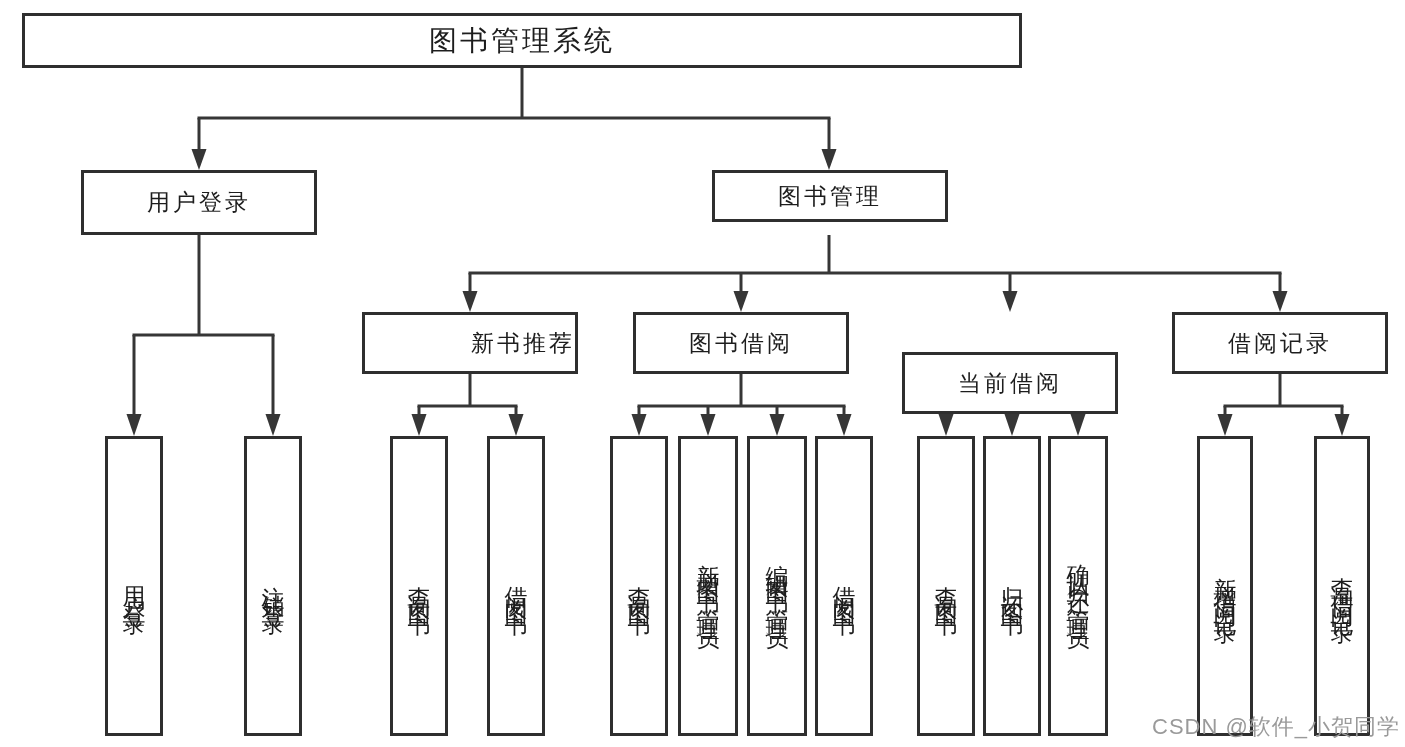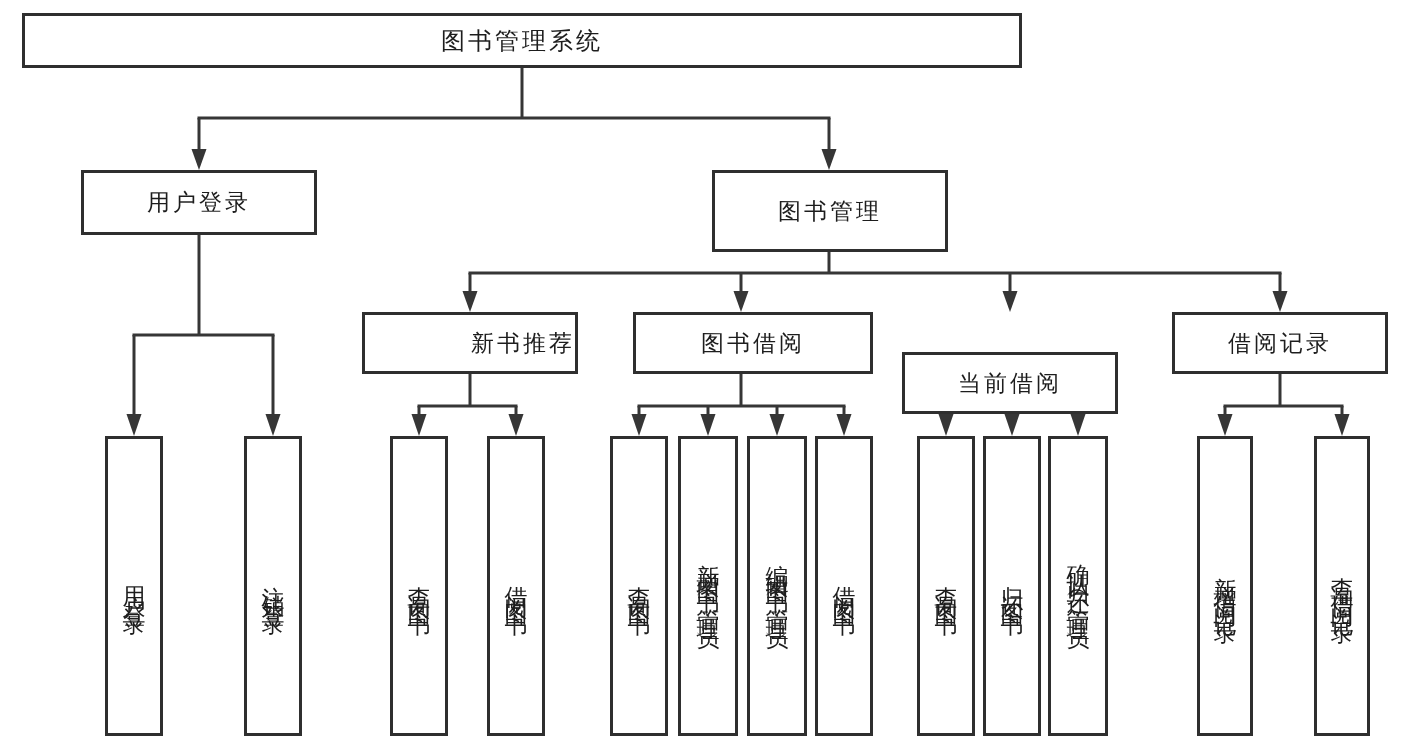--- a/index.html
+++ b/index.html
@@ -7,31 +7,31 @@
     position:relative;width:1405px;height:747px;background:#ffffff;
     font-family:"Liberation Sans", sans-serif;overflow:hidden;
   }
   .wires{position:absolute;left:0;top:0;z-index:1;pointer-events:none;}
   .node{
     position:absolute;background:#ffffff;border:3px solid #2f2f2f;
     box-sizing:border-box;display:flex;align-items:center;justify-content:center;
     z-index:2;
   }
   .h-label{font-size:23px;color:#1d1d1d;letter-spacing:3px;white-space:nowrap;}
-  .root-label{font-size:24px;}
+  .root-label{font-size:28px;}
   .v-label{
     writing-mode:vertical-rl;text-orientation:mixed;
     font-size:23px;letter-spacing:9px;line-height:1;color:#1d1d1d;
   }
   
   #b-root{left:22px;top:13px;width:1000px;height:55px;}
   #b-user-login{left:81px;top:170px;width:236px;height:65px;}
-  #b-book-mgmt{left:712px;top:170px;width:236px;height:82px;}
+  #b-book-mgmt{left:712px;top:170px;width:236px;height:52px;}
   #b-recommend{left:362px;top:312px;width:216px;height:62px;justify-content:flex-end;}
-  #b-borrow{left:633px;top:312px;width:240px;height:62px;}
+  #b-borrow{left:633px;top:312px;width:216px;height:62px;}
   #b-current{left:902px;top:312px;width:216px;height:62px;margin-top:40px;}
   #b-records{left:1172px;top:312px;width:216px;height:62px;}
   .leaf{top:436px;width:58px;height:300px;}
   #l-user-login{left:105px;}
   #l-logout{left:244px;}
   #l-query-1{left:390px;}
   #l-borrow-1{left:487px;}
   #l-query-2{left:610px;}
   #l-add-book{left:678px;width:60px;}
   #l-edit-book{left:747px;width:60px;}
@@ -178,13 +178,14 @@
     <span class="v-label">确认归还（管理员）</span>
   </div>
 
   <div class="node leaf" id="l-add-rec">
     <span class="v-label">新增借阅记录</span>
   </div>
   <div class="node leaf" id="l-query-rec">
     <span class="v-label">查询借阅记录</span>
   </div>
 
+  <div class="watermark">CSDN @软件_小贺同学</div>
 </div>
 
 </body></html>

